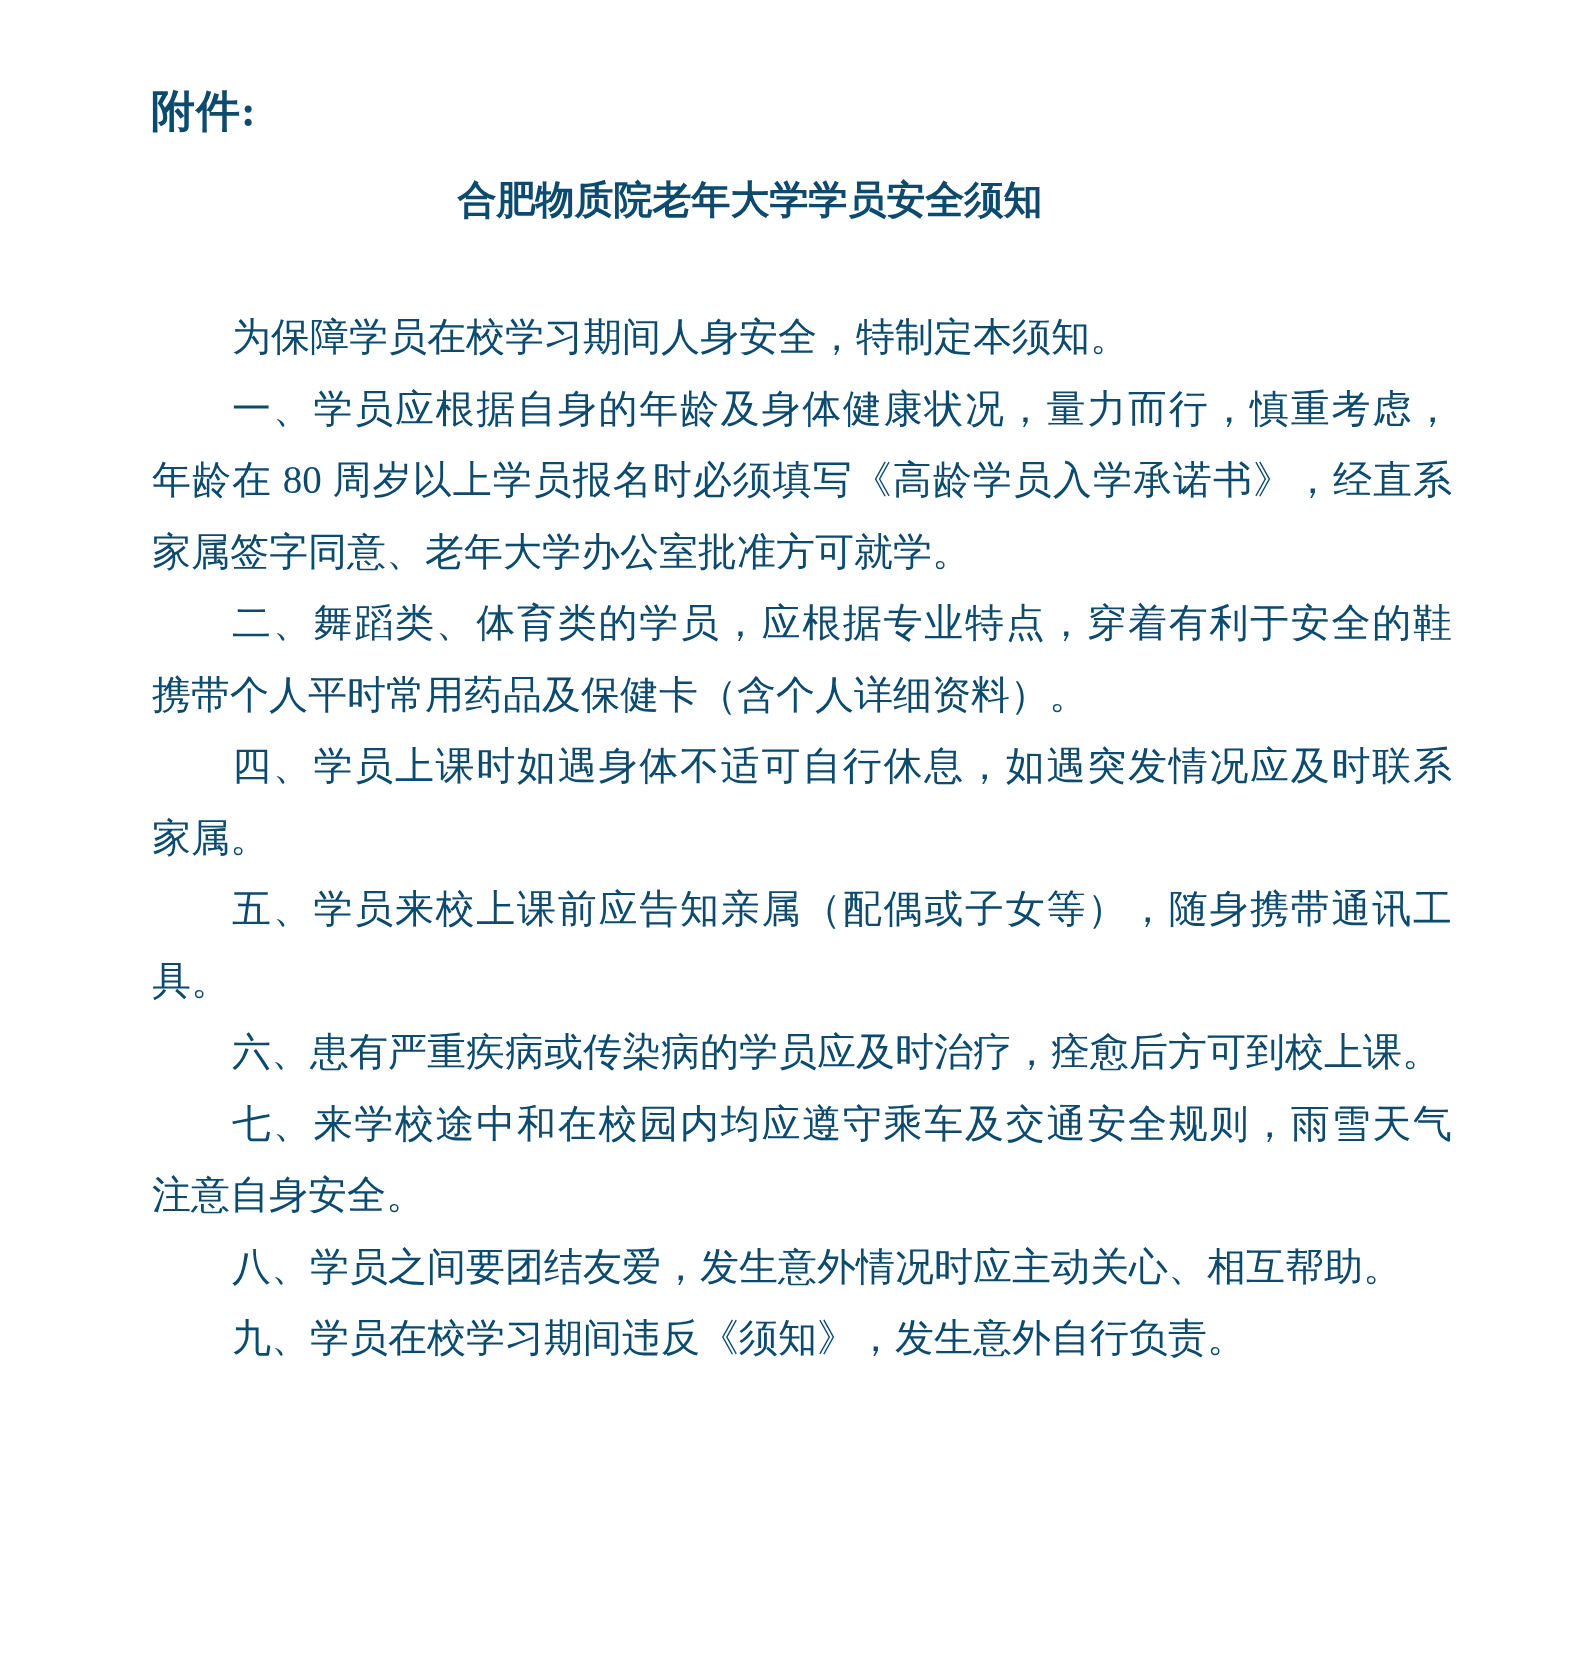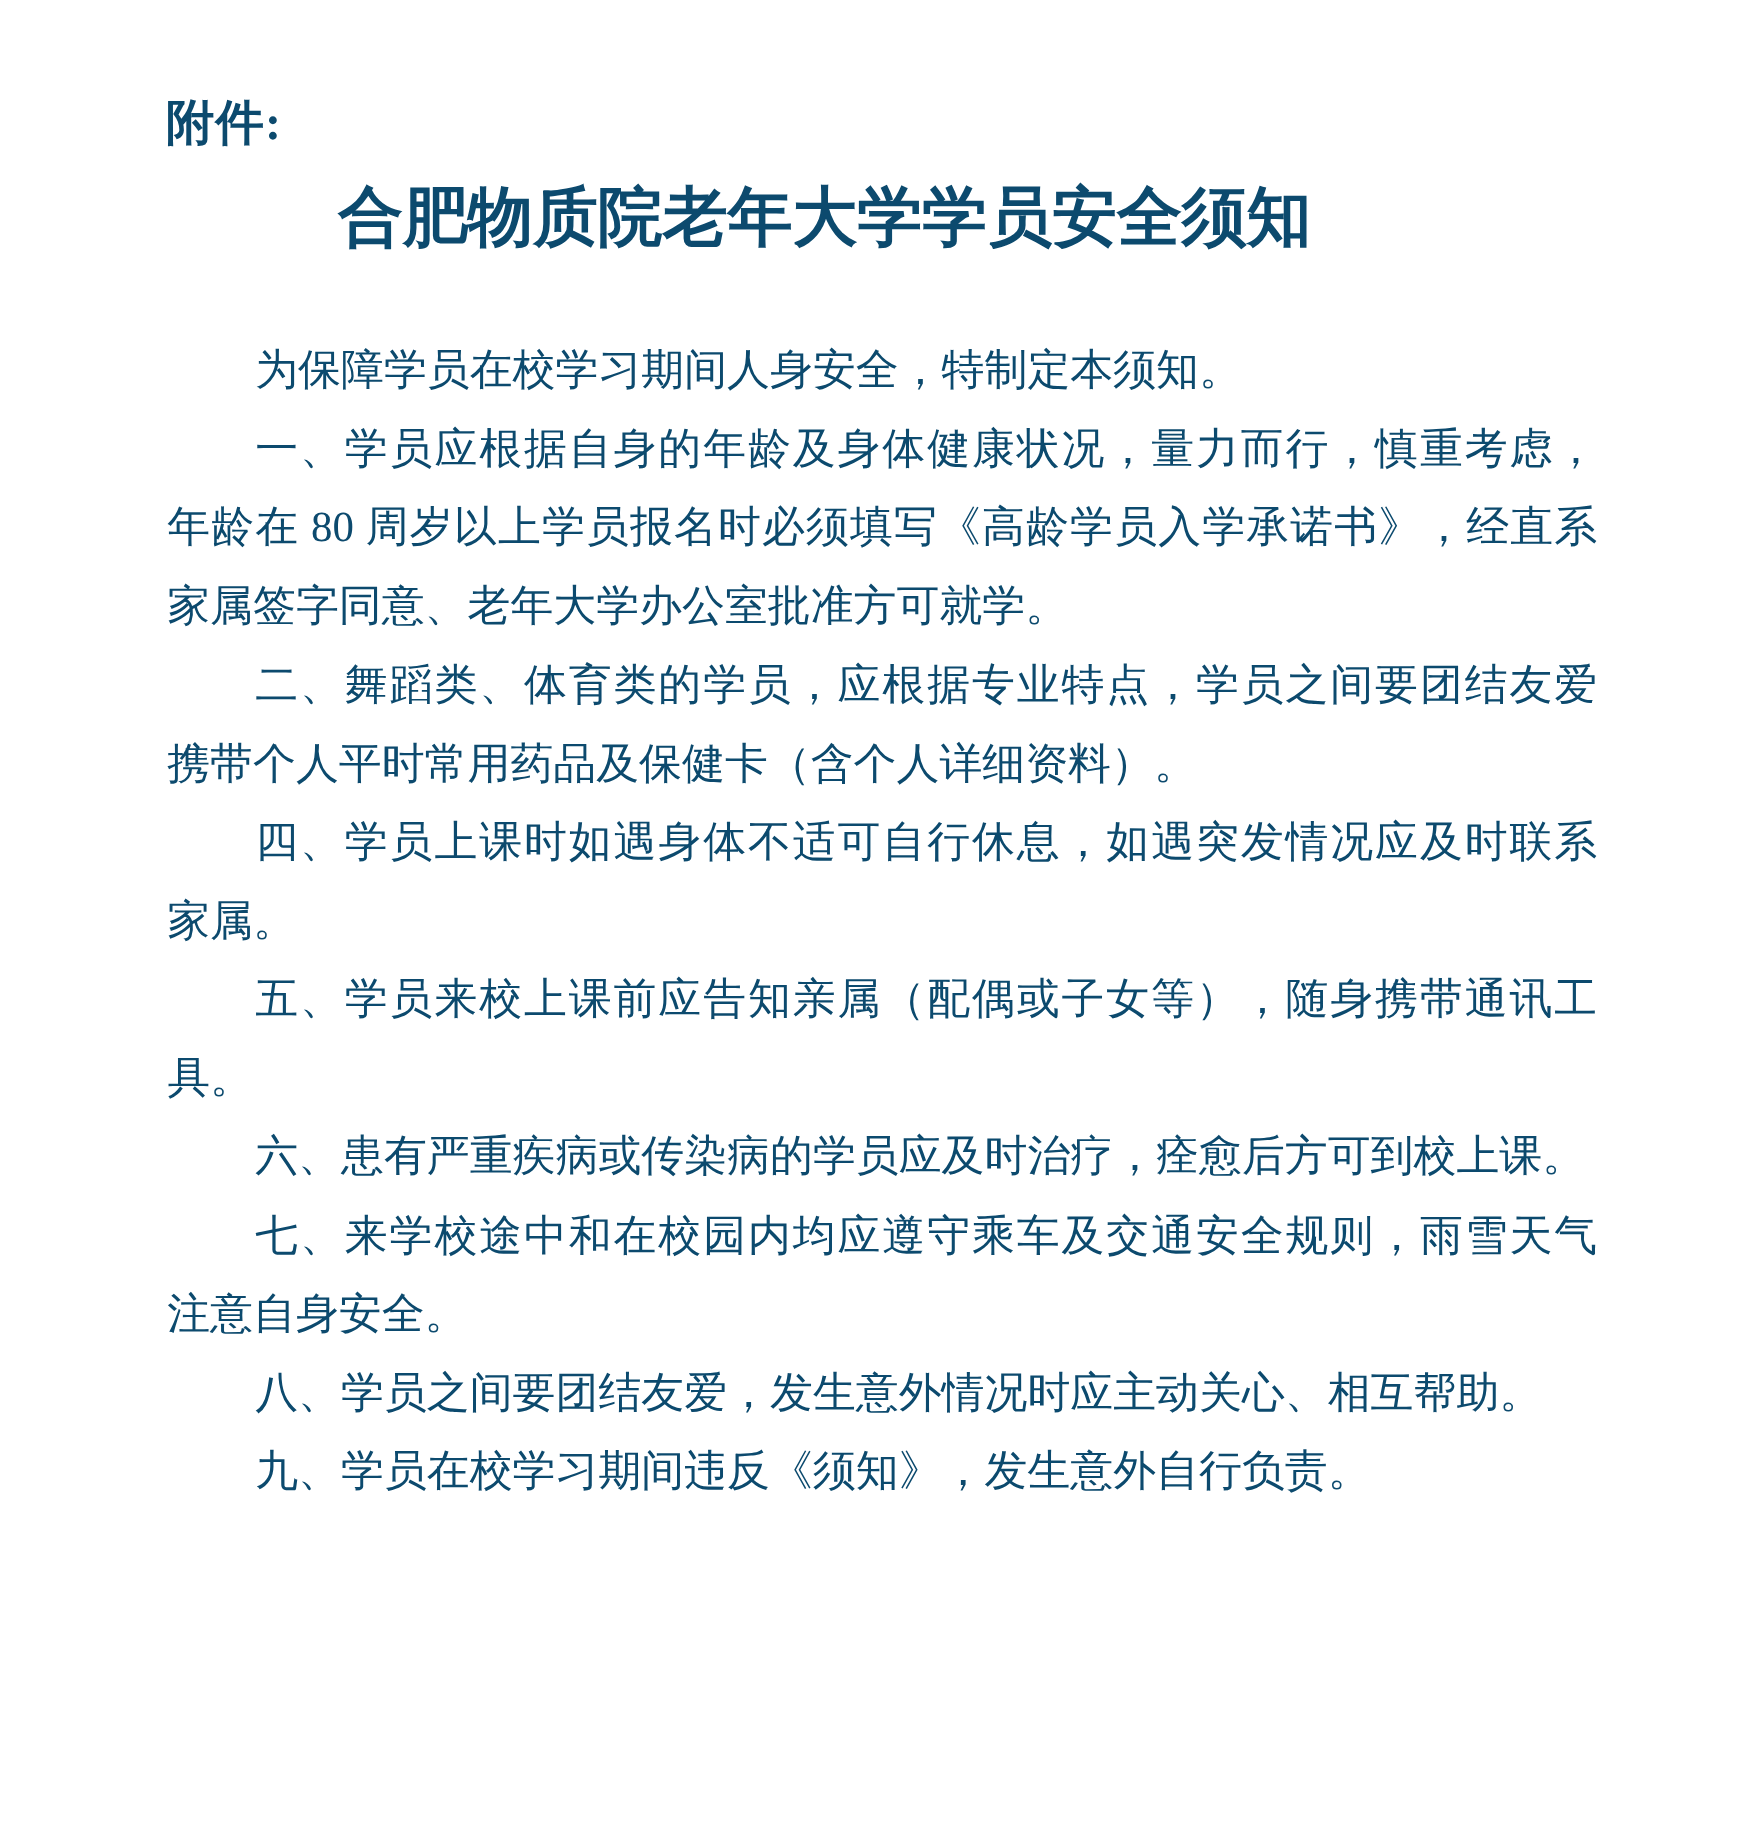--- a/index.html
+++ b/index.html
@@ -21,25 +21,25 @@
     top: 90px;
     font-size: 44px;
     font-weight: bold;
     line-height: 1;
     letter-spacing: 1px;
   }
 
   .doc-title {
     position: absolute;
     left: 100px;
-    top: 164px;
+    top: 178px;
     width: 1300px;
     margin: 0;
     text-align: center;
-    font-size: 59px;
+    font-size: 39px;
     font-weight: bold;
     line-height: 1.15;
   }
 
   .doc-body {
     position: absolute;
     left: 152px;
     top: 301px;
     width: 1300px;
     font-size: 39px;
@@ -60,21 +60,21 @@
 
   <div class="attachment">附件:</div>
 
   <h1 class="doc-title">合肥物质院老年大学学员安全须知</h1>
 
   <div class="doc-body">
     <div class="line indent">为保障学员在校学习期间人身安全，特制定本须知。</div>
     <div class="line indent fill">一、学员应根据自身的年龄及身体健康状况，量力而行，慎重考虑，</div>
     <div class="line fill">年龄在 80 周岁以上学员报名时必须填写《高龄学员入学承诺书》，经直系</div>
     <div class="line">家属签字同意、老年大学办公室批准方可就学。</div>
-    <div class="line indent fill">二、舞蹈类、体育类的学员，应根据专业特点，学员之间要团结友爱</div>
+    <div class="line indent fill">二、舞蹈类、体育类的学员，应根据专业特点，穿着有利于安全的鞋</div>
     <div class="line">携带个人平时常用药品及保健卡（含个人详细资料）。</div>
     <div class="line indent fill">四、学员上课时如遇身体不适可自行休息，如遇突发情况应及时联系</div>
     <div class="line">家属。</div>
     <div class="line indent fill">五、学员来校上课前应告知亲属（配偶或子女等），随身携带通讯工</div>
     <div class="line">具。</div>
     <div class="line indent">六、患有严重疾病或传染病的学员应及时治疗，痊愈后方可到校上课。</div>
     <div class="line indent fill">七、来学校途中和在校园内均应遵守乘车及交通安全规则，雨雪天气</div>
     <div class="line">注意自身安全。</div>
     <div class="line indent">八、学员之间要团结友爱，发生意外情况时应主动关心、相互帮助。</div>
     <div class="line indent">九、学员在校学习期间违反《须知》，发生意外自行负责。</div>

